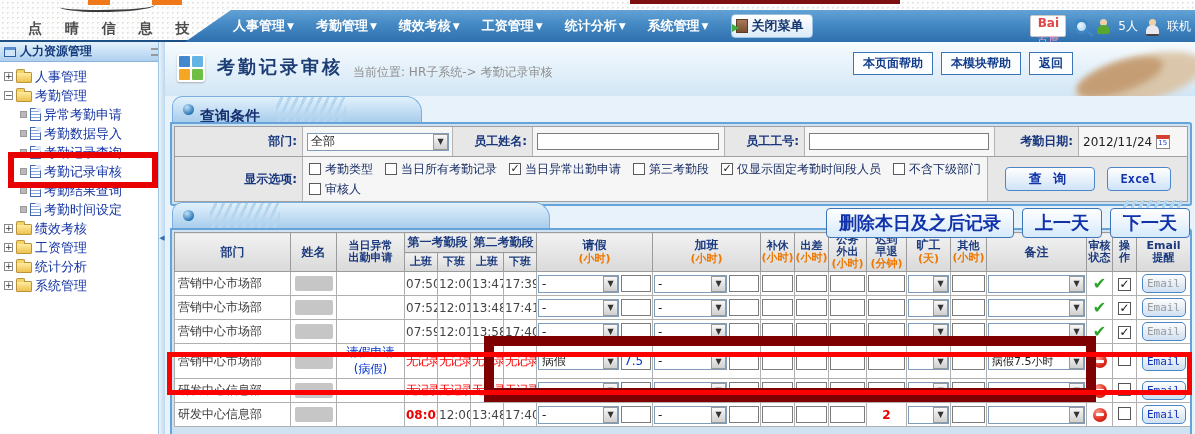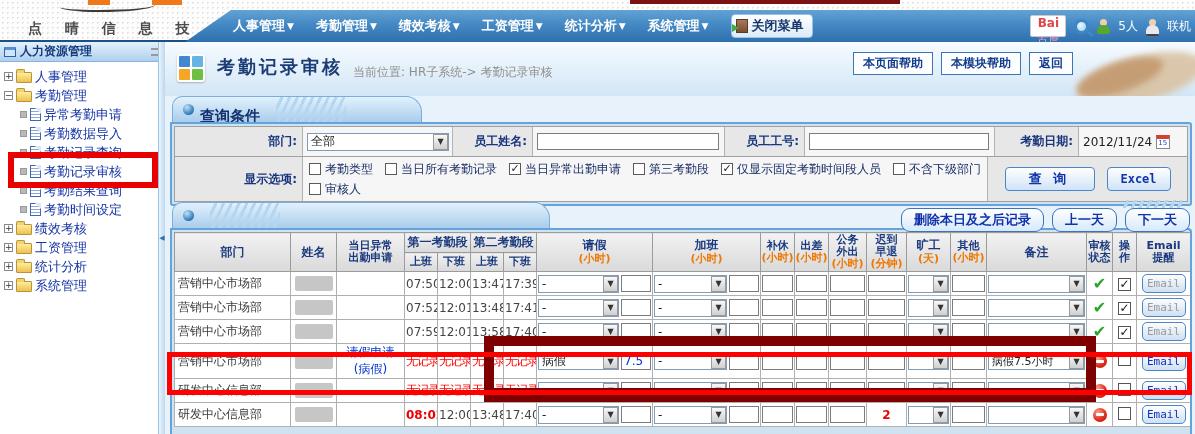--- a/index.html
+++ b/index.html
@@ -107,22 +107,22 @@
   .q-btncell { width:250px; display:flex; align-items:center; justify-content:center; gap:12px; background:#e7e7e7; }
   .action-btn { background:linear-gradient(180deg,#ffffff,#cfe3f7); border:1px solid #4a86c8; border-radius:4px;
     height:24px; font-size:13px; font-weight:bold; color:#1133aa; cursor:pointer; }
   #search-btn { width:90px; letter-spacing:4px; }
   #excel-btn { width:64px; font-family:"DejaVu Sans Mono","Liberation Mono",monospace; font-size:12px; }
 
   
   #date-section { position:absolute; left:5px; top:158px; width:1022px; bottom:0; }
   #date-tab { left:2px; top:2px; width:378px; }
   #day-buttons { position:absolute; right:2px; top:8px; display:flex; gap:8px; z-index:2; }
-  .day-btn { background:linear-gradient(180deg,#ffffff,#d6e9fb); border:1px solid #3c74b8; border-radius:9px;
-    padding:2px 12px; font-size:13px; font-weight:bold; color:#1133aa; cursor:pointer; white-space:nowrap; }
+  .day-btn { background:linear-gradient(180deg,#ffffff,#d6e9fb); border:1px solid #3c74b8; border-radius:4px;
+    padding:2px 12px; font-size:18px; font-weight:bold; color:#1133aa; cursor:pointer; white-space:nowrap; }
   #corner-stripes { position:absolute; right:10px; top:0; width:60px; height:8px; background:repeating-linear-gradient(115deg, transparent 0 4px, #b5d6ef 4px 7px); }
   #table-box { position:absolute; left:0; top:28px; width:1022px; bottom:-4px; border:2px solid #66a3d8; border-bottom:none; border-radius:0 4px 0 0; background:#cfe2f2; padding:2px; overflow:hidden; }
   #att-table { border-collapse:collapse; table-layout:fixed; width:1016px; background:#fff; }
   #att-table th { background:linear-gradient(180deg,#f2f2f2,#d9d9d9); border:1px solid #9b9b9b;
     font-size:12px; font-weight:bold; color:#1b3a7e; line-height:13px; padding:1px 0; text-align:center; }
   #att-table th.small { font-size:11px; line-height:12px; }
   .unit { color:#ee7700; font-weight:bold; font-size:11px;text-align:right; }
   #att-table td { border:1px solid #b0b0b0; height:24px; padding:0 1px; font-size:12px; color:#444; text-align:center; vertical-align:middle; overflow:hidden; white-space:nowrap; }
   tr.tall td { height:32px; }
   .c-dept { text-align:left !important; padding-left:3px !important; color:#3c3c3c !important; }

